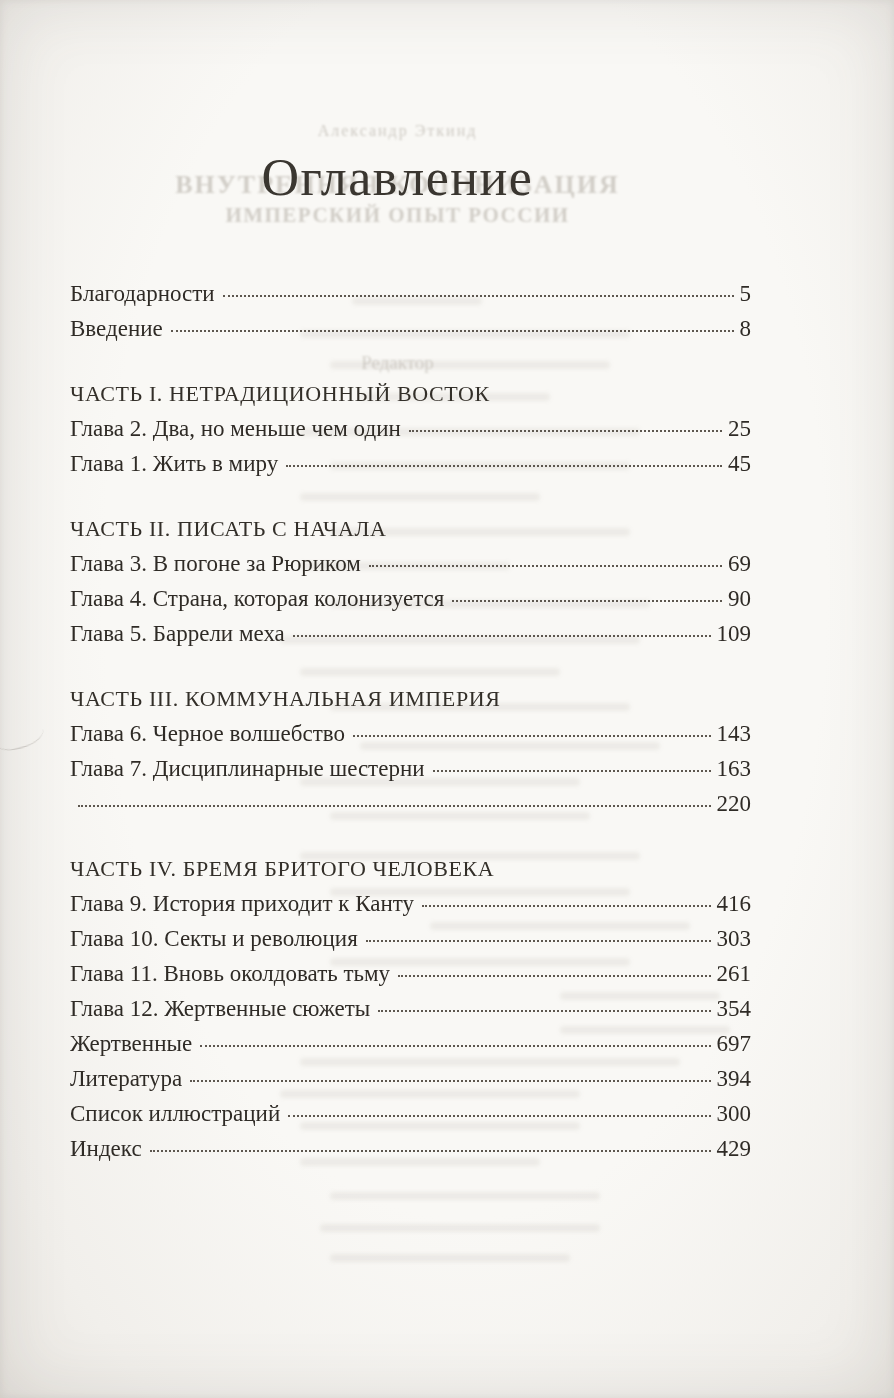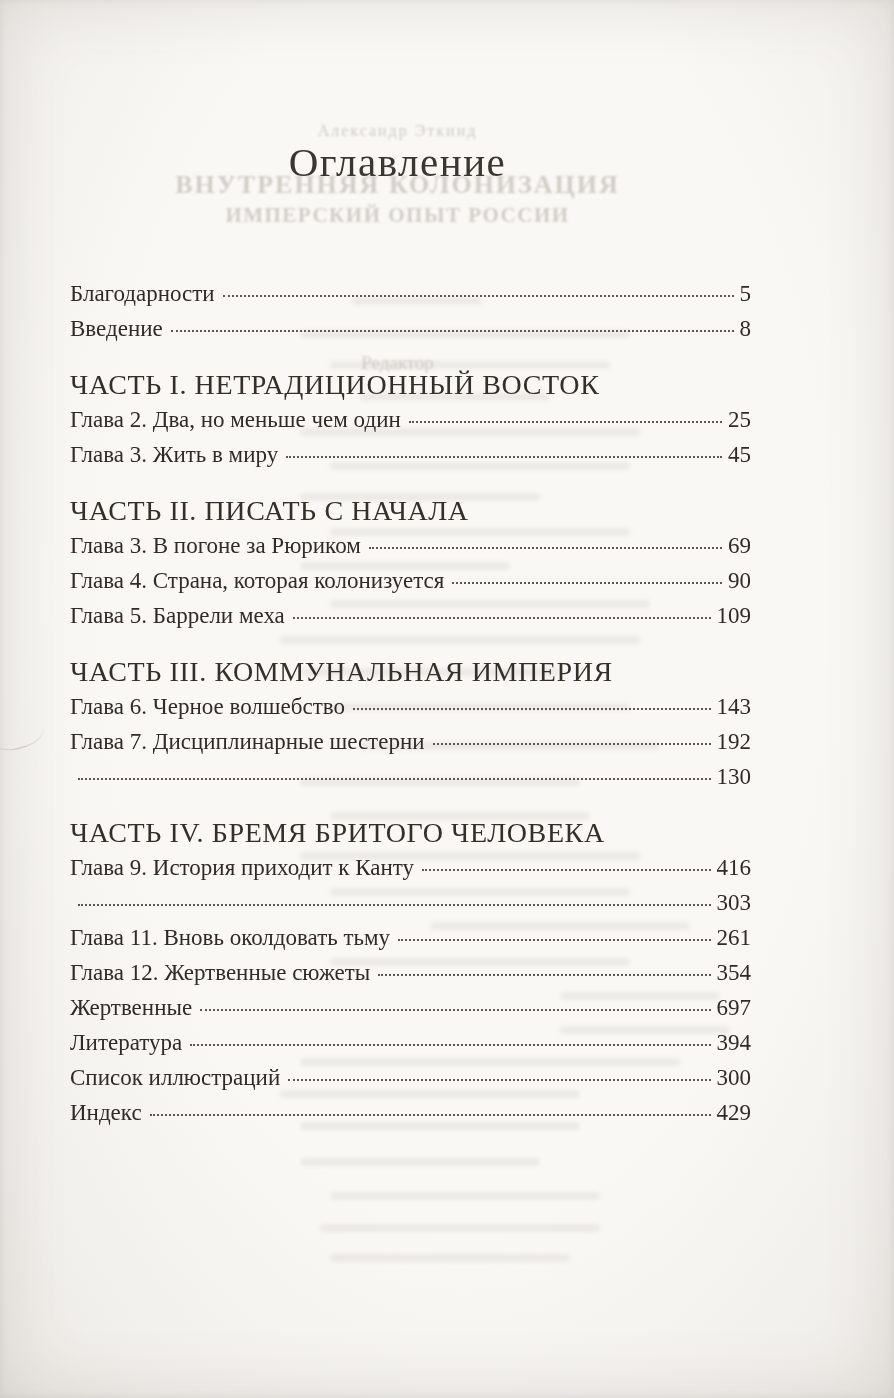--- a/index.html
+++ b/index.html
@@ -19,21 +19,21 @@
     color: #2f2b26;
   }
 
   
   .page-title {
     position: absolute;
     top: 110px;
     left: 57px;
     width: 681px;
     text-align: center;
-    font-size: 41px;
+    font-size: 52px;
     line-height: 1.25;
     letter-spacing: 1.5px;
     color: #3a3630;
     font-weight: 400;
   }
 
   
   .toc {
     position: absolute;
     top: 280px;
@@ -44,22 +44,22 @@
     gap: 8px;
   }
   .toc-row {
     display: flex;
     align-items: baseline;
     font-size: 23px;
     line-height: 27px;
     white-space: nowrap;
   }
   .toc-row.part {
-    margin-top: 21px;
-    font-size: 28px;
+    margin-top: 30px;
+    font-size: 22px;
     letter-spacing: 0.6px;
     color: #332f29;
   }
   .toc-label {
     white-space: nowrap;
   }
   .leader {
     flex: 1;
     margin: 0 6px 0 8px;
     border-bottom: 2px dotted #5d574f;
@@ -172,21 +172,21 @@
       </div>
       <div class="toc-row part">
         <span class="toc-label">ЧАСТЬ I. НЕТРАДИЦИОННЫЙ ВОСТОК</span>
       </div>
       <div class="toc-row entry">
         <span class="toc-label">Глава 2. Два, но меньше чем один</span>
         <span class="leader"></span>
         <span class="pagenum">25</span>
       </div>
       <div class="toc-row entry">
-        <span class="toc-label">Глава 3. Жить в миру</span>
+        <span class="toc-label">Глава 1. Жить в миру</span>
         <span class="leader"></span>
         <span class="pagenum">45</span>
       </div>
       <div class="toc-row part">
         <span class="toc-label">ЧАСТЬ II. ПИСАТЬ С НАЧАЛА</span>
       </div>
       <div class="toc-row entry">
         <span class="toc-label">Глава 3. В погоне за Рюриком</span>
         <span class="leader"></span>
         <span class="pagenum">69</span>
@@ -205,35 +205,36 @@
         <span class="toc-label">ЧАСТЬ III. КОММУНАЛЬНАЯ ИМПЕРИЯ</span>
       </div>
       <div class="toc-row entry">
         <span class="toc-label">Глава 6. Черное волшебство</span>
         <span class="leader"></span>
         <span class="pagenum">143</span>
       </div>
       <div class="toc-row entry">
         <span class="toc-label">Глава 7. Дисциплинарные шестерни</span>
         <span class="leader"></span>
-        <span class="pagenum">192</span>
-      </div>
-      <div class="toc-row entry">
-        <span class="leader"></span>
-        <span class="pagenum">130</span>
+        <span class="pagenum">163</span>
+      </div>
+      <div class="toc-row entry">
+        <span class="leader"></span>
+        <span class="pagenum">220</span>
       </div>
       <div class="toc-row part">
         <span class="toc-label">ЧАСТЬ IV. БРЕМЯ БРИТОГО ЧЕЛОВЕКА</span>
       </div>
       <div class="toc-row entry">
         <span class="toc-label">Глава 9. История приходит к Канту</span>
         <span class="leader"></span>
         <span class="pagenum">416</span>
       </div>
       <div class="toc-row entry">
+        <span class="toc-label">Глава 10. Секты и революция</span>
         <span class="leader"></span>
         <span class="pagenum">303</span>
       </div>
       <div class="toc-row entry">
         <span class="toc-label">Глава 11. Вновь околдовать тьму</span>
         <span class="leader"></span>
         <span class="pagenum">261</span>
       </div>
       <div class="toc-row entry">
         <span class="toc-label">Глава 12. Жертвенные сюжеты</span>

